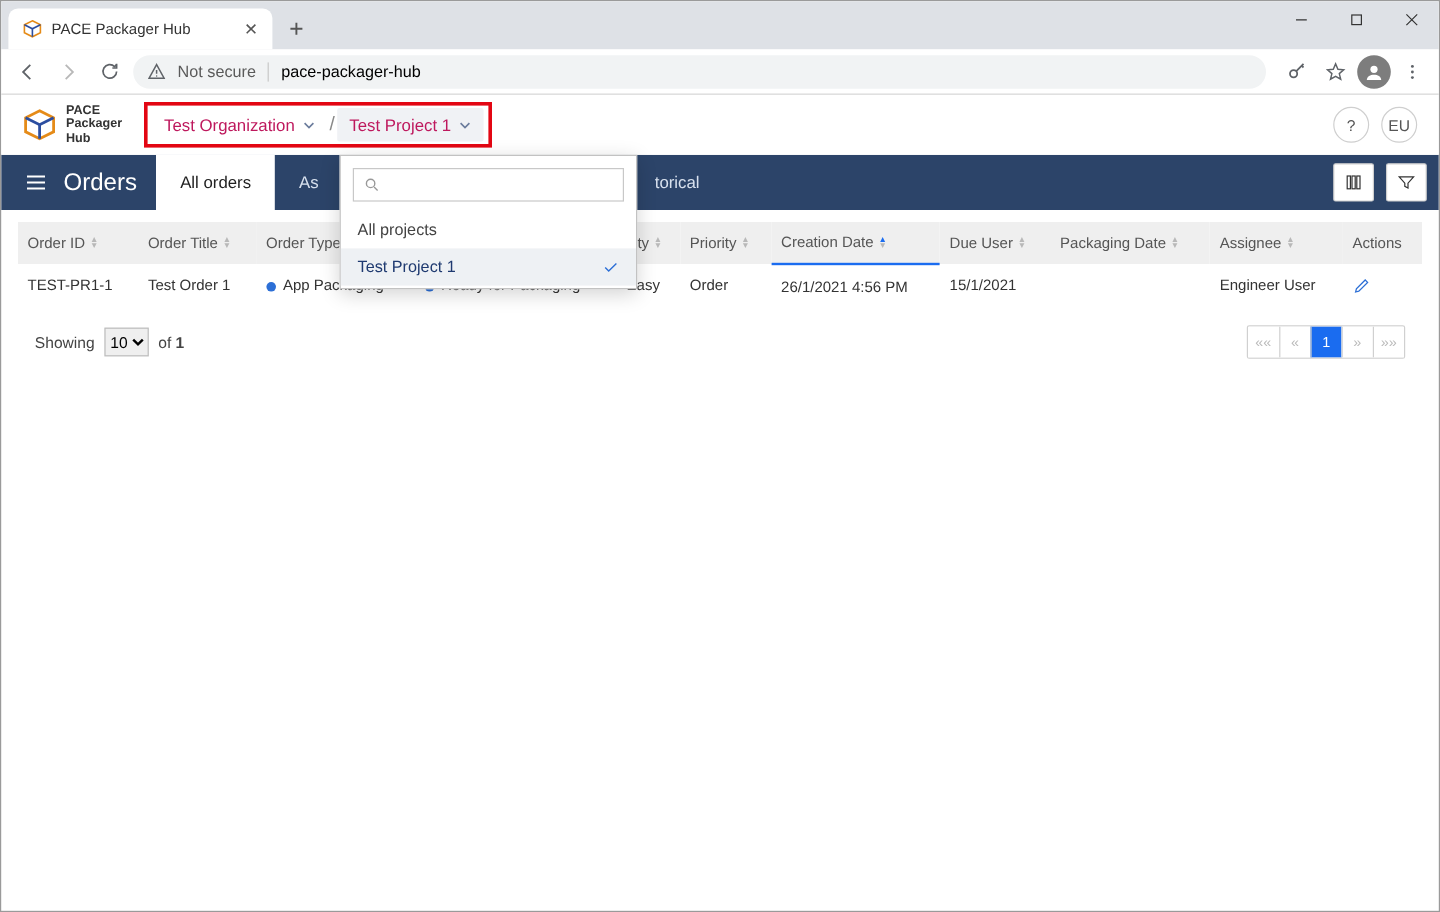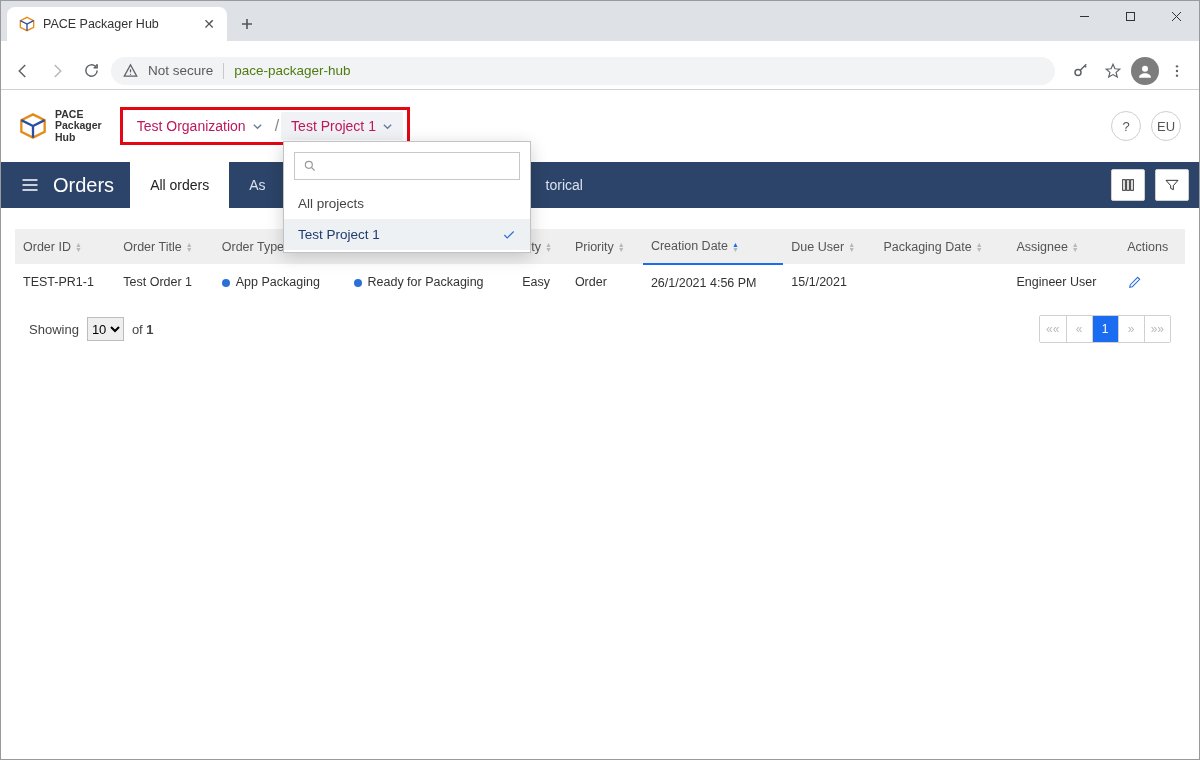--- a/index.html
+++ b/index.html
@@ -12,21 +12,21 @@
     --nav-blue:#2c4469;
     --nav-blue-dark:#223a5e;
     --accent:#1a6cf0;
     --th-bg:#efefef;
     --row-border:#e6e6e6;
     --highlight-red:#e30613;
     --dropdown-border:#c2c2c2;
   }
   *{box-sizing:border-box;font-family:"Segoe UI",Arial,sans-serif;}
   body{margin:0;background:#fff;}
-  .window{width:1200px;height:760px;border:1px solid #9a9a9a;display:flex;flex-direction:column;background:#fff;position:relative;overflow:hidden;gap:11px;}
+  .window{width:1200px;height:760px;border:1px solid #9a9a9a;display:flex;flex-direction:column;background:#fff;position:relative;overflow:hidden;}
 
   
   .titlebar{height:40px;display:flex;align-items:flex-end;background:#dee1e6;position:relative;}
   .tabstrip{display:flex;align-items:flex-end;height:100%;padding-left:6px;gap:0;}
   .btab{height:34px;background:#fff;border-radius:8px 8px 0 0;display:flex;align-items:center;padding:0 12px;gap:8px;min-width:220px;font-size:12.5px;color:#333;}
   .btab .favicon{width:16px;height:16px;}
   .btab .close{margin-left:auto;color:#555;font-size:14px;}
   .newtab{width:28px;height:28px;border-radius:50%;display:flex;align-items:center;justify-content:center;margin:0 6px 3px;color:#555;}
   .winbtns{position:absolute;right:0;top:0;height:100%;display:flex;}
   .winbtn{width:46px;height:30px;display:flex;align-items:center;justify-content:center;color:#333;}
@@ -54,21 +54,21 @@
   .navbar{height:46px;background:var(--nav-blue);display:flex;align-items:stretch;padding-left:10px;color:#fff;}
   .hamburger{width:38px;display:flex;align-items:center;justify-content:center;}
   .navtitle{font-size:20px;font-weight:400;display:flex;align-items:center;padding:0 16px 0 4px;}
   .navtabs{display:flex;align-items:stretch;}
   .navtab{padding:0 20px;display:flex;align-items:center;font-size:14px;color:#d8e1ee;}
   .navtab.active{background:#fff;color:#222;}
   .nav-right{margin-left:auto;display:flex;align-items:center;padding-right:10px;gap:10px;}
   .sqbtn{width:34px;height:32px;background:#fff;border-radius:2px;display:flex;align-items:center;justify-content:center;border:1px solid #cfcfcf;}
 
   
-  .popover{position:absolute;left:282px;top:140px;width:248px;background:#fff;border:1px solid var(--dropdown-border);box-shadow:0 4px 16px rgba(0,0,0,.18);z-index:50;padding:10px 0 2px;}
+  .popover{position:absolute;left:282px;top:128px;width:248px;background:#fff;border:1px solid var(--dropdown-border);box-shadow:0 4px 16px rgba(0,0,0,.18);z-index:50;padding:10px 0 2px;}
   .popover .search{margin:0 10px 8px;height:28px;border:1px solid #c8c8c8;display:flex;align-items:center;padding:0 8px;color:#999;}
   .popover .opt{padding:8px 14px;font-size:13.5px;color:#444;display:flex;align-items:center;}
   .popover .opt.sel{background:#eef1f4;color:#1f3a70;}
   .popover .opt .chk{margin-left:auto;color:#2c6fd6;}
 
   
   .content{padding:10px 14px 0;flex:1;overflow:auto;}
   .grid{width:100%;border-collapse:collapse;font-size:12.5px;}
   .grid thead th{background:var(--th-bg);color:#555;font-weight:400;text-align:left;padding:10px 8px;white-space:nowrap;}
   .grid thead th.sorted{border-bottom:2px solid var(--accent);}
@@ -151,21 +151,21 @@
     <div class="omnibox">
       <span>
           <svg width="15" height="15" viewBox="0 0 24 24">
             <path d="M12 3l10 18H2z" fill="none" stroke="#5f6368" stroke-width="2"></path>
             <line x1="12" y1="10" x2="12" y2="15" stroke="#5f6368" stroke-width="2"></line>
             <circle cx="12" cy="18" r="1" fill="#5f6368"></circle>
           </svg>
         </span>
       <span>Not secure</span>
       <span class="sep"></span>
-      <span style="color:#4d7c0f">pace-packager-hub</span>
+      <span style="color:#000000">pace-packager-hub</span>
     </div>
     <div class="right-icons">
       <div class="navicon">
           <svg width="18" height="18" viewBox="0 0 24 24">
             <circle cx="8" cy="14" r="4" fill="none" stroke="#5f6368" stroke-width="2"></circle>
             <path d="M11 11l8-8M17 5l2 2" stroke="#5f6368" stroke-width="2" fill="none"></path>
           </svg>
         </div>
       <div class="navicon">
           <svg width="18" height="18" viewBox="0 0 24 24">

